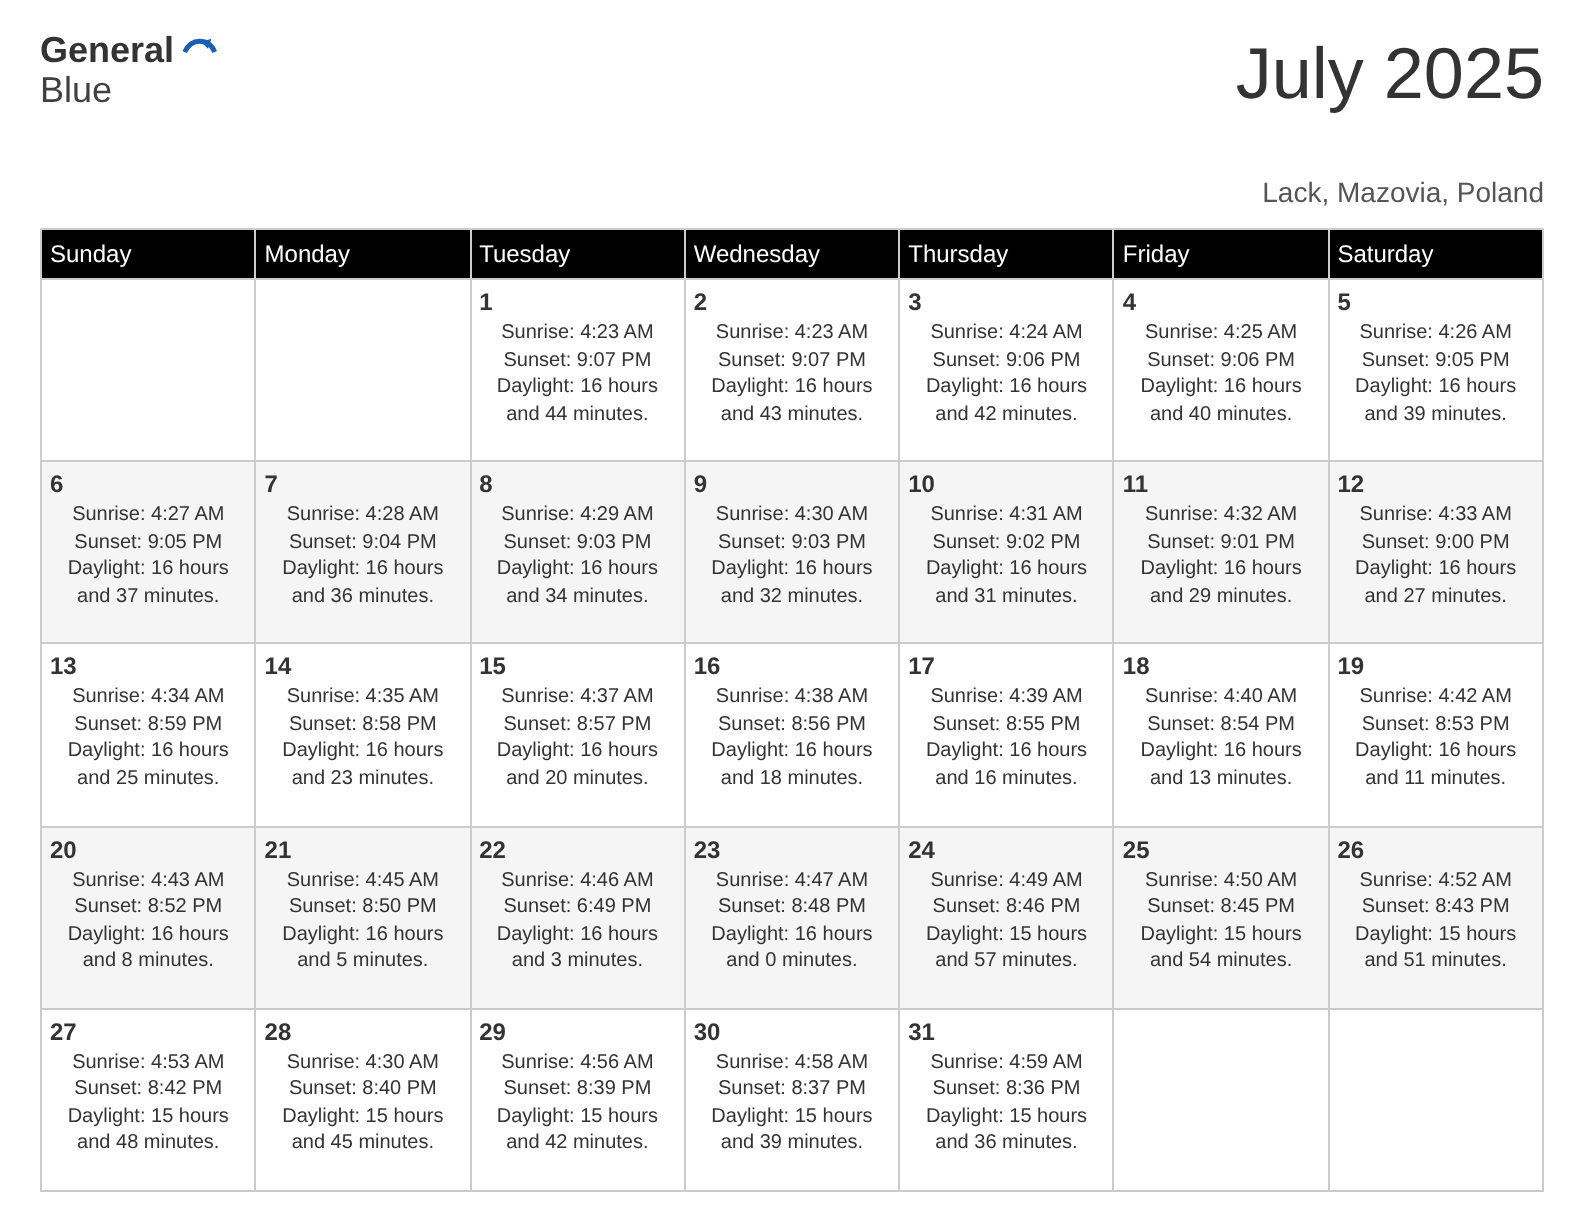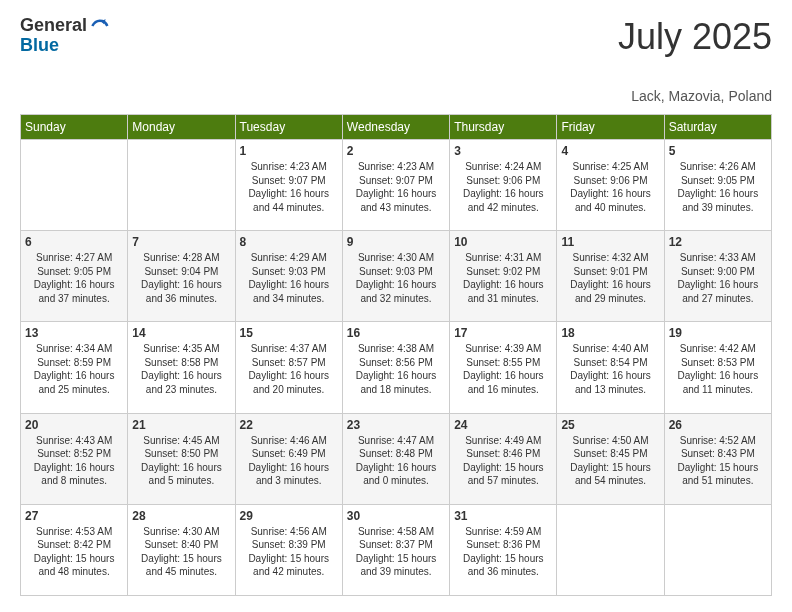--- a/index.html
+++ b/index.html
@@ -33,22 +33,22 @@
       flex-direction: column;
       line-height: 1.1;
     }
     .logo-general {
       font-size: 18px;
       font-weight: bold;
       color: #333;
     }
     .logo-blue {
       font-size: 18px;
-      font-weight: bold;
-      color: #0369a1;
+      font-weight: normal;
+      color: #404040;
     }
     .logo-icon {
       width: 20px;
       height: 20px;
       margin-left: 2px;
     }
     .title-section {
       text-align: right;
     }
     .month-title {
@@ -61,21 +61,21 @@
       color: #555;
       margin-top: 30px;
     }
     .calendar {
       width: 100%;
       border-collapse: collapse;
       flex: 1;
       font-size: 10.5px;
     }
     .calendar thead tr th {
-      background-color: #4d7c0f;
+      background-color: #000000;
       color: #fff;
       padding: 5px 4px;
       text-align: left;
       font-size: 12px;
       font-weight: normal;
       border: 1px solid #ccc;
     }
     .calendar tbody tr td {
       border: 1px solid #ccc;
       vertical-align: top;

